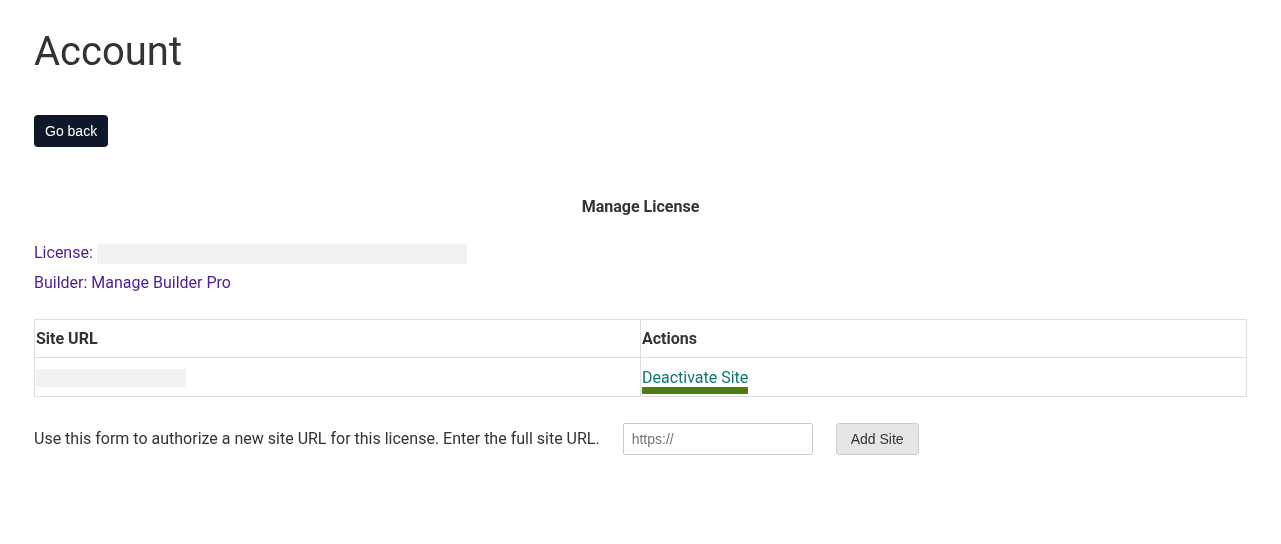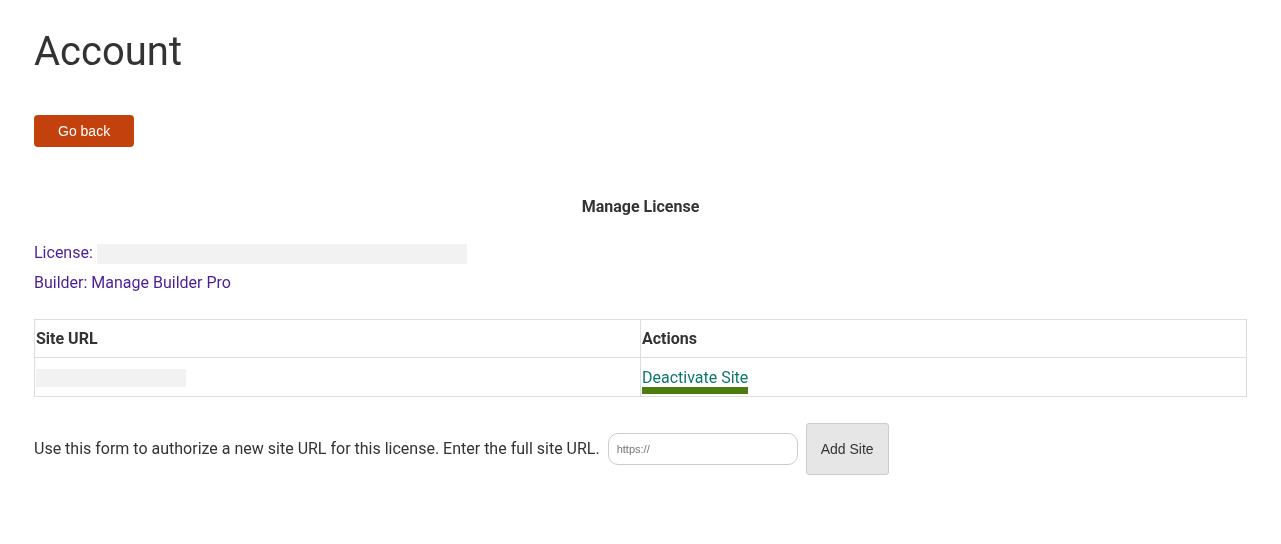--- a/index.html
+++ b/index.html
@@ -11,25 +11,25 @@
       background: #fff;
     }
     h1.page-title {
       text-align: left;
       font-size: 40px;
       font-weight: 400;
       margin: 28px 0 40px 0;
       color: #333;
     }
     .go-back-btn {
-      background: #c2410c;
+      background: #0f172a;
       color: #fff;
       border: none;
       border-radius: 4px;
-      padding: 8px 24px;
+      padding: 8px 11px;
       font-size: 14px;
       cursor: pointer;
       margin-bottom: 50px;
     }
     .section-heading {
       font-weight: 700;
       font-size: 16px;
       margin: 0 0 24px 0;
       color: #333;
       text-align: center;
@@ -69,42 +69,42 @@
     }
     .deactivate-link {
       color: #0f766e;
       text-decoration: none;
       border-bottom: 7px solid #4d7c0f;
       cursor: pointer;
     }
     .add-row {
       display: flex;
       align-items: center;
-      gap: 8px;
+      gap: 23px;
       margin-bottom: 40px;
       flex-wrap: wrap;
     }
     .add-row .help-text {
       font-size: 16px;
       color: #333;
     }
     .site-url-input {
       border: 1px solid #ccc;
-      border-radius: 10px;
+      border-radius: 2px;
       padding: 6px 8px;
-      font-size: 11px;
+      font-size: 14px;
       width: 190px;
       height: 32px;
       color: #555;
     }
     .add-site-btn {
       background: #e6e6e6;
       border: 1px solid #ccc;
       border-radius: 3px;
-      padding: 17px 14px;
+      padding: 7px 14px;
       font-size: 14px;
       color: #333;
       cursor: pointer;
     }
   </style>
 </head>
 <body>
 
 
 

